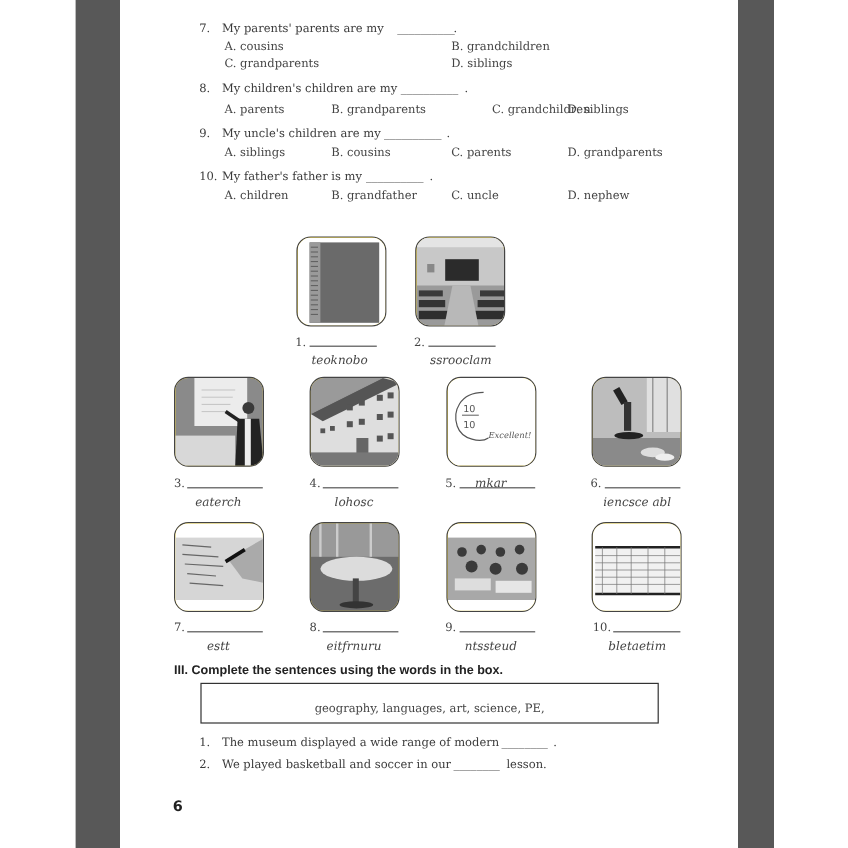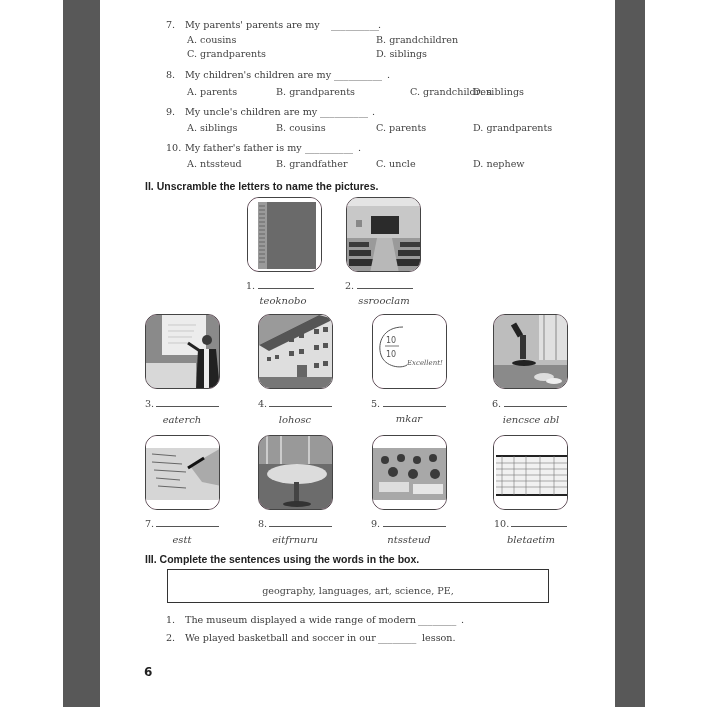--- a/index.html
+++ b/index.html
@@ -5,21 +5,21 @@
   html,body{margin:0;padding:0;}
   body{width:707px;height:707px;background:#fff;position:relative;overflow:hidden;font-family:"DejaVu Serif","Liberation Serif",serif;color:#333;}
   .band{position:absolute;top:0;height:707px;background:#585858;}
   .band.left{left:63px;width:37px;}
   .band.right{left:615px;width:30px;}
   .page{position:absolute;left:100px;top:0;width:515px;height:707px;background:#fff;}
   .abs{position:absolute;white-space:nowrap;}
   .q{font-size:9.6px;color:#3a3a3a;}
   .opt{font-size:9.6px;color:#444;}
   .sec{font-family:"Liberation Sans",sans-serif;font-weight:bold;font-size:10.5px;color:#222;}
-  .pic{position:absolute;width:75px;height:75px;border:1.5px solid #444;border-radius:12px;overflow:hidden;box-sizing:border-box;background:#f9a8d4;}
+  .pic{position:absolute;width:75px;height:75px;border:1.5px solid #444;border-radius:12px;overflow:hidden;box-sizing:border-box;background:#fde047;}
   .num{font-size:9.6px;color:#444;}
   .blank{display:inline-block;border-bottom:1px solid #555;height:8px;vertical-align:baseline;}
   .word{font-size:10px;color:#444;text-align:center;position:absolute;width:90px;font-style:italic;}
   .box{position:absolute;left:67px;top:569px;width:382px;height:34px;border:1.4px solid #333;box-sizing:border-box;text-align:center;font-size:9.6px;color:#444;line-height:15px;padding-top:13px;}
   .pagenum{font-family:"DejaVu Sans",sans-serif;font-weight:bold;font-size:12px;color:#222;}
 </style>
 </head>
 <body>
 
 <div class="band left"></div>
@@ -58,27 +58,26 @@
     <span class="abs opt" style="left:176px;top:122px;">B. cousins</span>
     <span class="abs opt" style="left:276px;top:122px;">C. parents</span>
     <span class="abs opt" style="left:373px;top:122px;">D. grandparents</span>
   </div>
 
   <div>
     <span class="abs q" style="left:66px;top:142px;">10.</span>
     <span class="abs q" style="left:85px;top:142px;">My father's father is my</span>
     <span class="abs q" style="left:205px;top:142px;">__________</span>
     <span class="abs q" style="left:258px;top:142px;">.</span>
-    <span class="abs opt" style="left:87px;top:158px;">A. ntssteud</span>
+    <span class="abs opt" style="left:87px;top:158px;">A. children</span>
     <span class="abs opt" style="left:176px;top:158px;">B. grandfather</span>
     <span class="abs opt" style="left:276px;top:158px;">C. uncle</span>
     <span class="abs opt" style="left:373px;top:158px;">D. nephew</span>
   </div>
 
-  <div class="abs sec" style="left:45px;top:180px;">II. Unscramble the letters to name the pictures.</div>
 
   <div class="pic" style="left:147px;top:197px;">
     <svg width="75" height="75" viewBox="0 0 75 75">
       <rect x="0" y="0" width="75" height="75" fill="#fff"></rect>
       <rect x="10" y="4" width="58" height="67" fill="#6a6a6a"></rect>
       <rect x="10" y="4" width="9" height="67" fill="#9a9a9a"></rect>
       <g stroke="#444" stroke-width="0.6">
         <line x1="11" y1="8" x2="17" y2="8"></line>
           <line x1="11" y1="12" x2="17" y2="12"></line>
           <line x1="11" y1="16" x2="17" y2="16"></line>
@@ -190,21 +189,21 @@
   </div>
 
   <span class="abs num" style="left:45px;top:398px;">3.</span>
   <span class="abs blank" style="left:56px;top:398px;width:63px;"></span>
   <span class="word" style="left:37px;top:414px;">eaterch</span>
   <span class="abs num" style="left:158px;top:398px;">4.</span>
   <span class="abs blank" style="left:169px;top:398px;width:63px;"></span>
   <span class="word" style="left:150px;top:414px;">lohosc</span>
   <span class="abs num" style="left:271px;top:398px;">5.</span>
   <span class="abs blank" style="left:283px;top:398px;width:63px;"></span>
-  <span class="word" style="left:264px;top:398px;margin-top:15px;">mkar</span>
+  <span class="word" style="left:264px;top:398px;">mkar</span>
   <span class="abs num" style="left:392px;top:398px;">6.</span>
   <span class="abs blank" style="left:404px;top:398px;width:63px;"></span>
   <span class="word" style="left:386px;top:414px;">iencsce abl</span>
 
   <div class="pic" style="left:45px;top:435px;">
     <svg width="75" height="75" viewBox="0 0 75 75">
       <rect width="75" height="75" fill="#fff"></rect>
       <rect x="0" y="12" width="75" height="52" fill="#d6d6d6"></rect>
       <g stroke="#666" stroke-width="1">
           <line x1="6" y1="18" x2="30" y2="20"></line>

